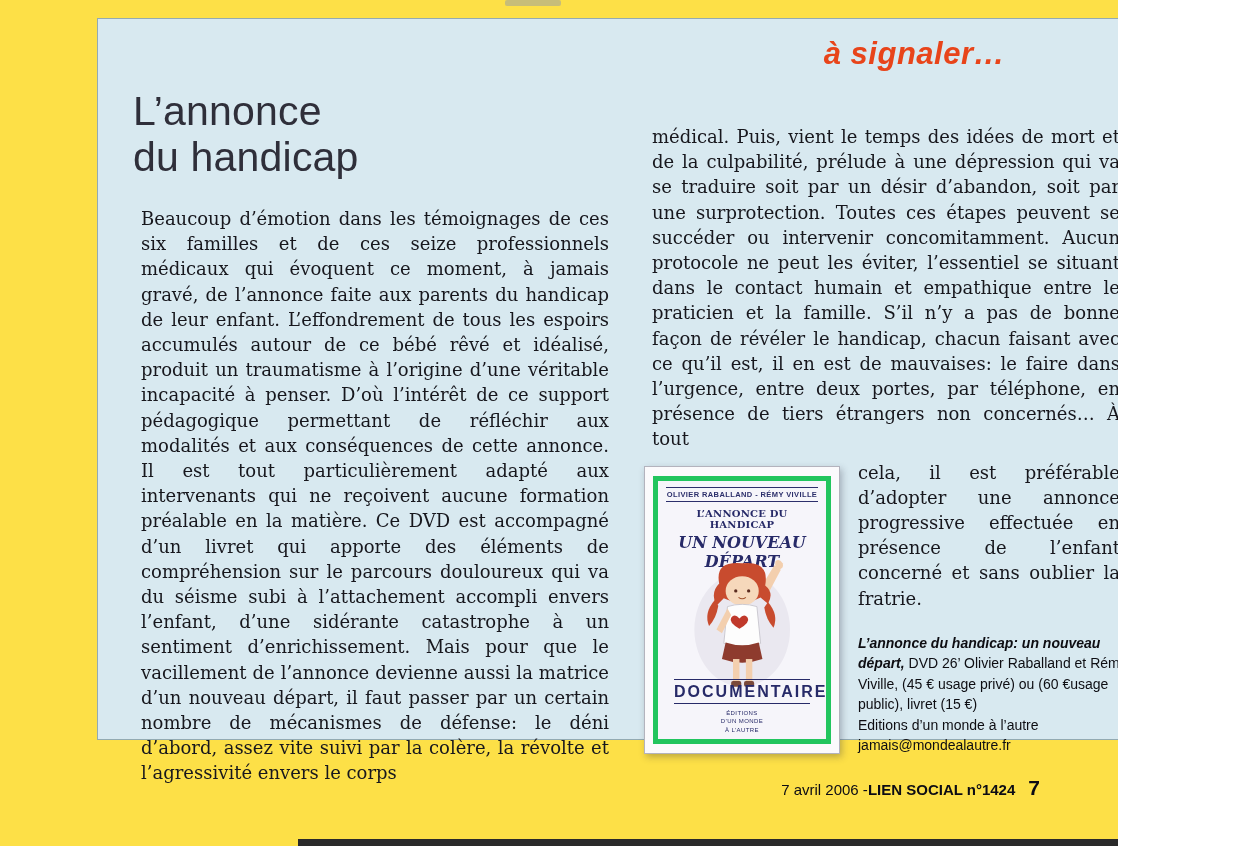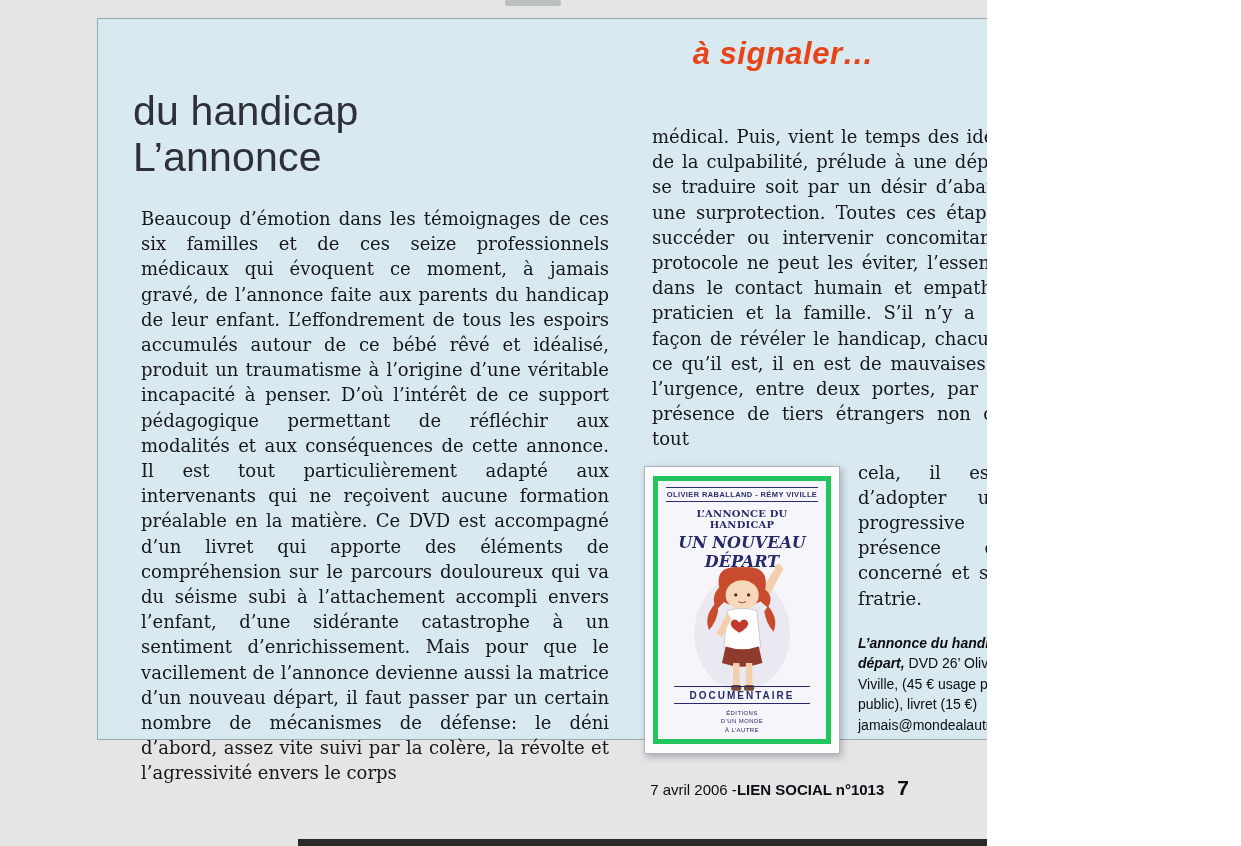--- a/index.html
+++ b/index.html
@@ -1,16 +1,16 @@
 <!DOCTYPE html>
 <html><head>
 <meta charset="utf-8">
 <style>
   html,body{margin:0;padding:0;background:#ffffff;}
-  .page{position:relative;width:987px;height:846px;background:#e5e5e5;overflow:hidden;
+  .page{position:relative;width:1118px;height:846px;background:#fde047;overflow:hidden;
         font-family:"DejaVu Serif", serif;color:#17171d;}
 
   
   .top-smudge{position:absolute;left:505px;top:0;width:56px;height:6px;background:#9aa0a2;opacity:.55;border-radius:2px;}
   .bottom-scan-bar{position:absolute;left:298px;top:839px;width:858px;height:7px;background:#2a2a2a;}
   .ghost-line{position:absolute;height:9px;background:#5a7077;opacity:.08;filter:blur(1px);border-radius:4px;}
 
   
   .panel{position:absolute;left:97px;top:18px;width:1078px;height:722px;background:#d8e9f0;
          border:1px solid #93aab2;box-sizing:border-box;overflow:hidden;}
@@ -37,21 +37,21 @@
              box-sizing:border-box;padding:9px 8px;}
   .cover-frame{border:5px solid #22c55e;height:100%;box-sizing:border-box;background:#f6f5fa;
                display:flex;flex-direction:column;align-items:center;padding:6px 5px 5px;}
   .cover-authors{font-family:"Liberation Sans", sans-serif;font-size:7.5px;font-weight:bold;
                  color:#2c2f6b;letter-spacing:.4px;border-top:1px solid #2c2f6b;border-bottom:1px solid #2c2f6b;
                  padding:2px 0;width:96%;text-align:center;}
   .cover-title{font-size:10px;font-weight:bold;color:#272a68;margin-top:6px;text-align:center;letter-spacing:.2px;}
   .cover-subtitle{font-size:16px;font-style:italic;font-weight:bold;color:#272a68;margin-top:3px;text-align:center;}
   .cover-art{flex:1;width:100%;display:flex;align-items:center;justify-content:center;min-height:0;}
   .cover-art svg{height:138px;}
-  .cover-genre{font-family:"Liberation Sans", sans-serif;font-size:10px;font-weight:bold;color:#272a68;
+  .cover-genre{font-family:"Liberation Sans", sans-serif;font-size:16px;font-weight:bold;color:#272a68;
                letter-spacing:2px;border-top:1px solid #272a68;border-bottom:1px solid #272a68;
                padding:3px 0 2px;width:86%;text-align:center;}
   .cover-publisher{font-family:"Liberation Sans", sans-serif;font-size:6px;color:#272a68;
                    margin-top:5px;line-height:1.35;text-align:center;letter-spacing:.4px;}
   .cover-publisher span{display:block;}
 
   
   .caption{font-family:"Liberation Sans", sans-serif;font-size:14px;line-height:20.5px;
            color:#0d0d12;margin-top:22px;text-align:left;}
   .caption .lead{font-weight:bold;font-style:italic;}
@@ -77,22 +77,22 @@
   <div class="ghost-line" style="left:365px;top:106px;width:740px;"></div>
 
   <div class="panel"></div>
 
   <div class="signaler">à signaler…</div>
 
   <div class="columns">
 
     <div class="col">
       <h1 class="article-title">
+        <span>L’annonce</span>
         <span>du handicap</span>
-        <span>L’annonce</span>
       </h1>
       <p class="body-text">Beaucoup d’émotion dans les témoignages de ces six familles et de ces seize professionnels médicaux qui évoquent ce moment, à jamais gravé, de l’annonce faite aux parents du handicap de leur enfant. L’effondrement de tous les espoirs accumulés autour de ce bébé rêvé et idéalisé, produit un traumatisme à l’origine d’une véritable incapacité à penser. D’où l’intérêt de ce support pédagogique permettant de réfléchir aux modalités et aux conséquences de cette annonce. Il est tout particulièrement adapté aux intervenants qui ne reçoivent aucune formation préalable en la matière. Ce DVD est accompagné d’un livret qui apporte des éléments de compréhension sur le parcours douloureux qui va du séisme subi à l’attachement accompli envers l’enfant, d’une sidérante catastrophe à un sentiment d’enrichissement. Mais pour que le vacillement de l’annonce devienne aussi la matrice d’un nouveau départ, il faut passer par un certain nombre de mécanismes de défense: le déni d’abord, assez vite suivi par la colère, la révolte et l’agressivité envers le corps</p>
     </div>
 
     <div class="col col-right">
       <p class="body-text part1">médical. Puis, vient le temps des idées de mort et de la culpabilité, prélude à une dépression qui va se traduire soit par un désir d’abandon, soit par une surprotection. Toutes ces étapes peuvent se succéder ou intervenir concomitamment. Aucun protocole ne peut les éviter, l’essentiel se situant dans le contact humain et empathique entre le praticien et la famille. S’il n’y a pas de bonne façon de révéler le handicap, chacun faisant avec ce qu’il est, il en est de mauvaises: le faire dans l’urgence, entre deux portes, par téléphone, en présence de tiers étrangers non concernés… À tout</p>
 
       <div class="wrap-zone">
 
         <div class="dvd-cover">
@@ -128,28 +128,29 @@
               <span>D’UN MONDE</span>
               <span>À L’AUTRE</span>
             </div>
           </div>
         </div>
 
         <p class="body-text">cela, il est préférable d’adopter une annonce progressive effectuée en présence de l’enfant concerné et sans oublier la fratrie.</p>
 
         <div class="caption">
           <span class="lead">L’annonce du handicap: un nouveau départ,</span><span> DVD 26’ Olivier Raballand et Rémy Viville, (45 € usage privé) ou (60 €usage public), livret (15 €)</span>
+          <span class="block">Editions d’un monde à l’autre</span>
           <span class="block">jamais@mondealautre.fr</span>
         </div>
 
         <div class="clear"></div>
       </div>
     </div>
   </div>
 
   <div class="footer">
     <span>7 avril 2006 - </span>
-    <span class="journal">LIEN SOCIAL n°1013</span>
+    <span class="journal">LIEN SOCIAL n°1424</span>
     <span class="pageno">7</span>
   </div>
 
   <div class="bottom-scan-bar"></div>
 </div>
 
 </body></html>

